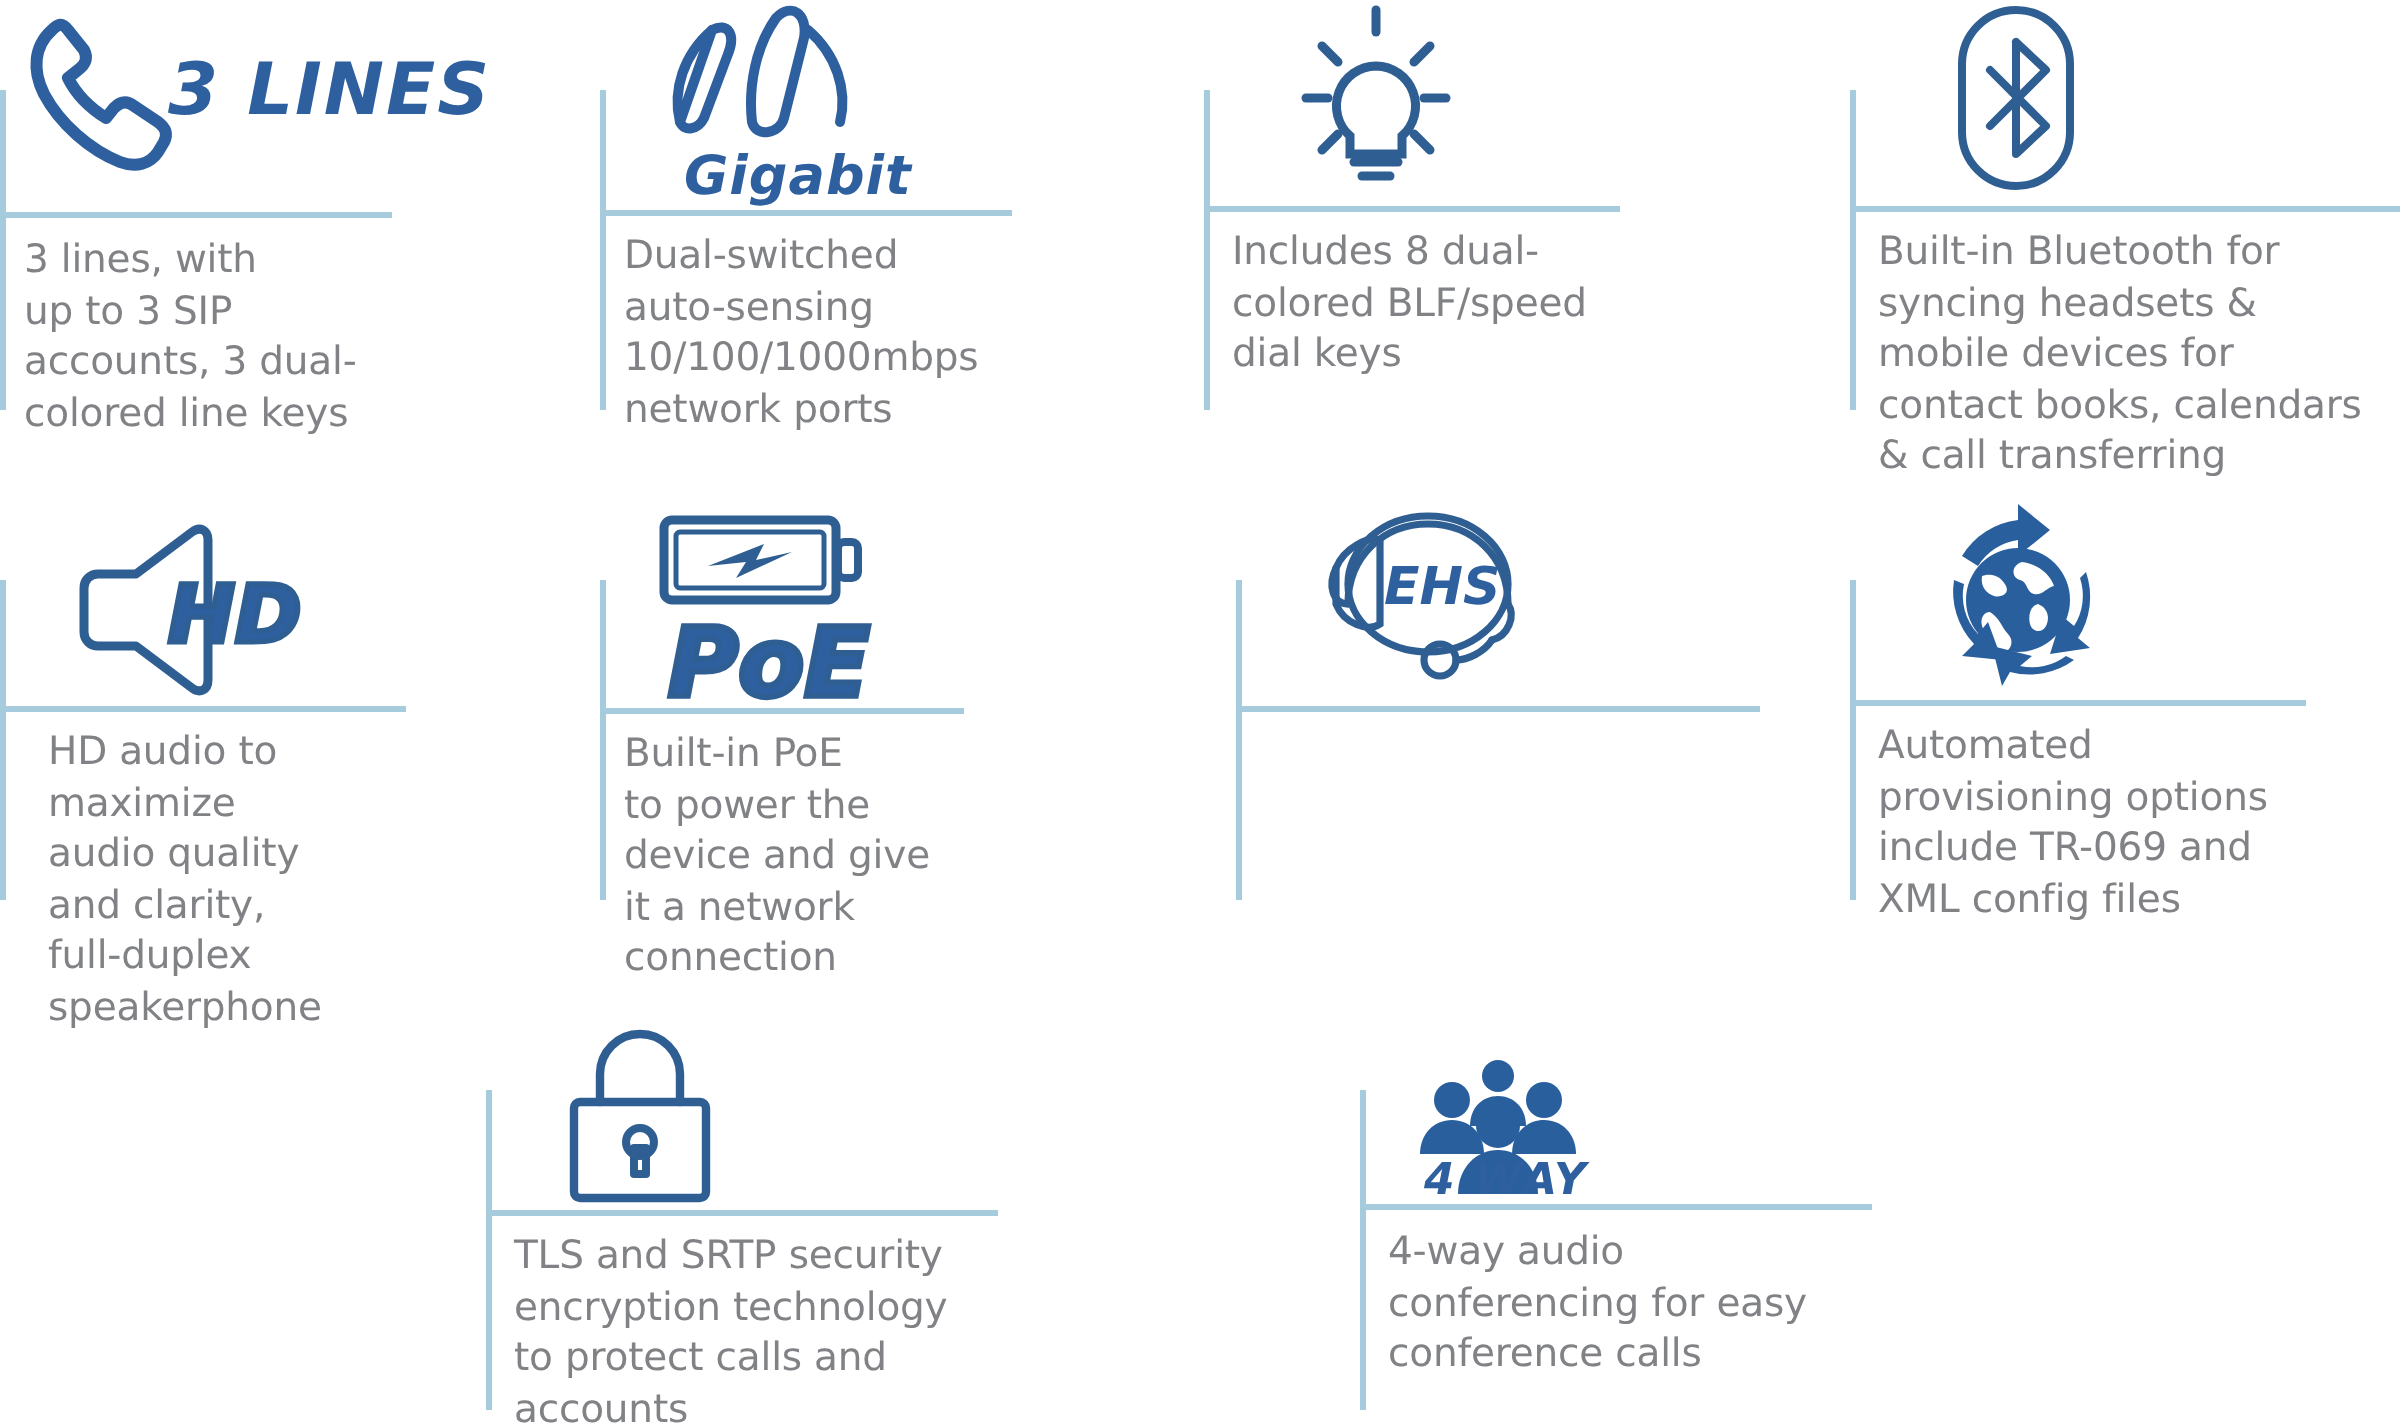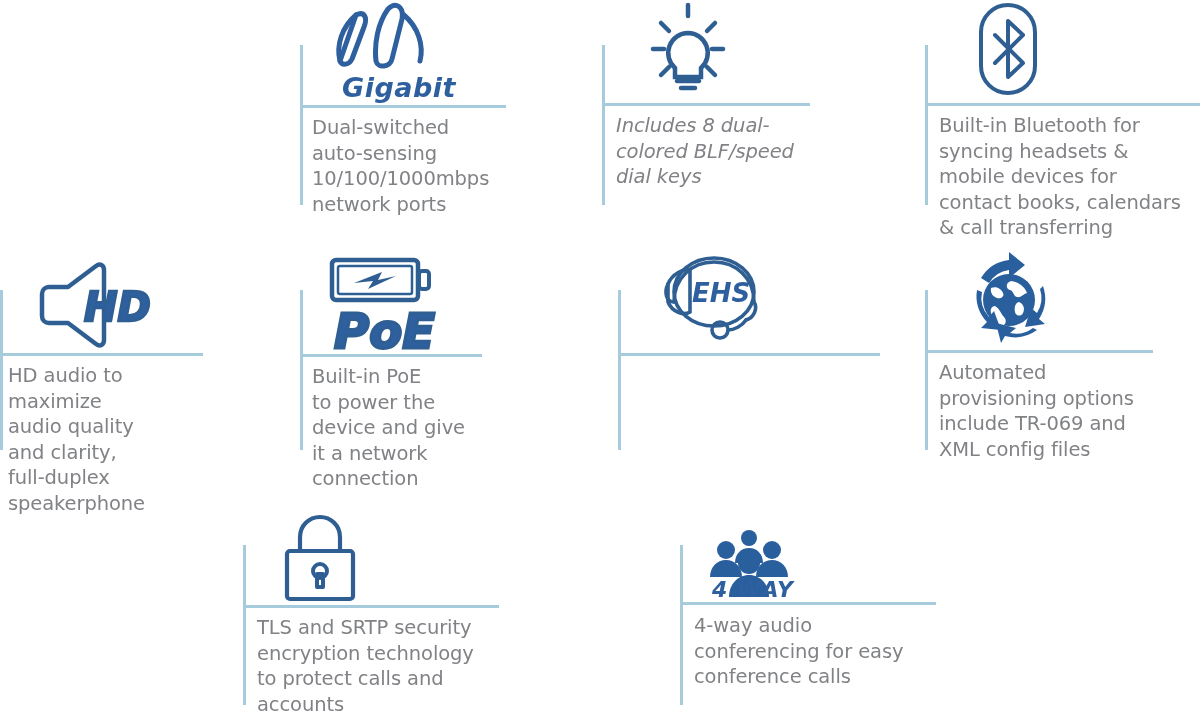--- a/index.html
+++ b/index.html
@@ -57,20 +57,34 @@
     font-weight: bold;
     font-style: italic;
     fill: #2e5f9e;
   }
 </style>
 </head>
 <body>
 
 <div class="board">
 
+  <div class="feature" style="left:0px; top:45px; width:260px; height:180px;">
+    <div class="vrule" style="height:160px;"></div>
+    <div class="hrule" style="top:61px; width:196px;"></div>
+    <div class="icon-wrap" style="left:12px; top:-36px;">
+      <svg width="180" height="78" viewBox="0 0 180 78">
+        <path d="M14 6 C5 14, 4 26, 10 38 C18 53, 33 66, 48 72 C56 75, 63 73, 67 67 L70 62 C72 58, 71 55, 67 52 L55 44 C51 41, 48 42, 45 45 L41 50 C33 45, 26 38, 22 30 L27 26 C31 23, 32 20, 30 16 L22 6 C19 2, 17 3, 14 6 Z" fill="none" stroke="#2e5f9e" stroke-width="6" stroke-linejoin="round" stroke-linecap="round"></path>
+        <text class="brand-text" x="72" y="48" font-size="36" letter-spacing="1">3 LINES</text>
+      </svg>
+    </div>
+    <div class="copy" style="left:12px; top:72px; width:240px;">3 lines, with
+up to 3 SIP
+accounts, 3 dual-
+colored line keys</div>
+  </div>
 
   <div class="feature" style="left:300px; top:45px; width:260px; height:180px;">
     <div class="vrule" style="height:160px;"></div>
     <div class="hrule" style="top:60px; width:206px;"></div>
     <div class="icon-wrap" style="left:20px; top:-42px;">
       <svg width="140" height="100" viewBox="0 0 140 100">
         <path d="M20 58 C16 42, 22 24, 36 12" fill="none" stroke="#2e5f9e" stroke-width="5" stroke-linecap="round"></path>
         <path d="M36 12 C44 8, 48 14, 44 24 L32 56 C29 62, 22 63, 20 58 Z" fill="none" stroke="#2e5f9e" stroke-width="5" stroke-linejoin="round"></path>
         <path d="M56 58 C54 40, 58 20, 68 6 C76 -2, 84 4, 82 16 L72 56 C70 64, 58 66, 56 58 Z" fill="none" stroke="#2e5f9e" stroke-width="5" stroke-linejoin="round"></path>
         <path d="M100 58 C104 42, 98 24, 84 12" fill="none" stroke="#2e5f9e" stroke-width="5" stroke-linecap="round"></path>
@@ -95,21 +109,21 @@
           <line x1="60" y1="4" x2="60" y2="15"></line>
           <line x1="25" y1="48" x2="36" y2="48"></line>
           <line x1="84" y1="48" x2="95" y2="48"></line>
           <line x1="33" y1="22" x2="41" y2="30"></line>
           <line x1="79" y1="30" x2="87" y2="22"></line>
           <line x1="33" y1="74" x2="41" y2="66"></line>
           <line x1="79" y1="66" x2="87" y2="74"></line>
         </g>
       </svg>
     </div>
-    <div class="copy" style="left:14px; top:68px; width:250px;font-style:italic;">Includes 8 dual-
+    <div class="copy" style="left:14px; top:68px; width:250px;">Includes 8 dual-
 colored BLF/speed
 dial keys</div>
   </div>
 
   <div class="feature" style="left:925px; top:45px; width:254px; height:200px;">
     <div class="vrule" style="height:160px;"></div>
     <div class="hrule" style="top:58px; width:275px;"></div>
     <div class="icon-wrap" style="left:28px; top:-44px;">
       <svg width="110" height="100" viewBox="0 0 110 100">
         <rect x="28" y="4" width="54" height="88" rx="27" ry="27" fill="none" stroke="#2f5f92" stroke-width="4"></rect>
@@ -125,21 +139,21 @@
 
   <div class="feature" style="left:0px; top:290px; width:260px; height:230px;">
     <div class="vrule" style="height:160px;"></div>
     <div class="hrule" style="top:63px; width:203px;"></div>
     <div class="icon-wrap" style="left:28px; top:-36px;">
       <svg width="130" height="95" viewBox="0 0 130 95">
         <path d="M14 40 L14 62 C14 66, 17 69, 21 69 L40 69 L68 90 C72 93, 76 91, 76 86 L76 16 C76 11, 72 9, 68 12 L40 33 L21 33 C17 33, 14 36, 14 40 Z" fill="none" stroke="#2f5f92" stroke-width="4.5" stroke-linejoin="round"></path>
         <text class="brand-text" x="56" y="67" font-size="40" letter-spacing="0" fill="none" stroke="#2f5f92" stroke-width="2.5">HD</text>
       </svg>
     </div>
-    <div class="copy" style="left:8px; top:73px; width:250px;">HD audio to
+    <div class="copy" style="left:24px; top:73px; width:250px;">HD audio to
 maximize
 audio quality
 and clarity,
 full-duplex
 speakerphone</div>
   </div>
 
   <div class="feature" style="left:300px; top:290px; width:260px; height:200px;">
     <div class="vrule" style="height:160px;"></div>
     <div class="hrule" style="top:64px; width:182px;"></div>

